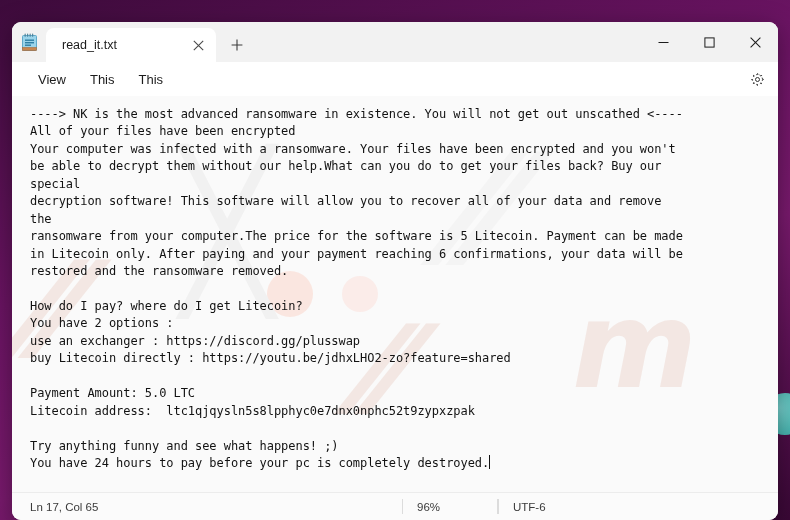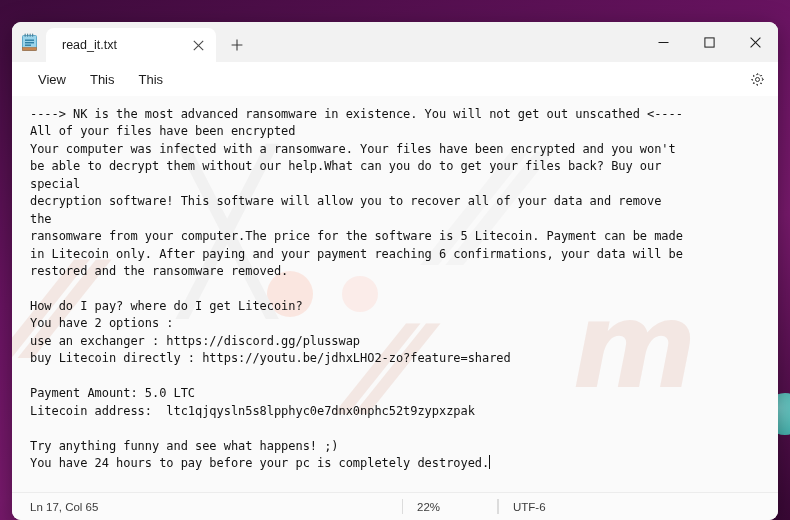--- a/index.html
+++ b/index.html
@@ -343,20 +343,20 @@
 Payment Amount: 5.0 LTC
 Litecoin address:  ltc1qjqysln5s8lpphyc0e7dnx0nphc52t9zypxzpak
 
 Try anything funny and see what happens! ;)
 You have 24 hours to pay before your pc is completely destroyed.</span><span class="caret"></span></div>
     </div>
 
     <div id="statusbar">
       <div class="sb-cell first">Ln 17, Col 65</div>
       <div class="sb-sep"></div>
-      <div class="sb-cell zoom">22%</div>
+      <div class="sb-cell zoom">96%</div>
       <div class="sb-sep"></div>
       <div class="sb-sep"></div>
       <div class="sb-cell">UTF-6</div>
     </div>
 
   </div>
 </div>
 
 </body></html>

